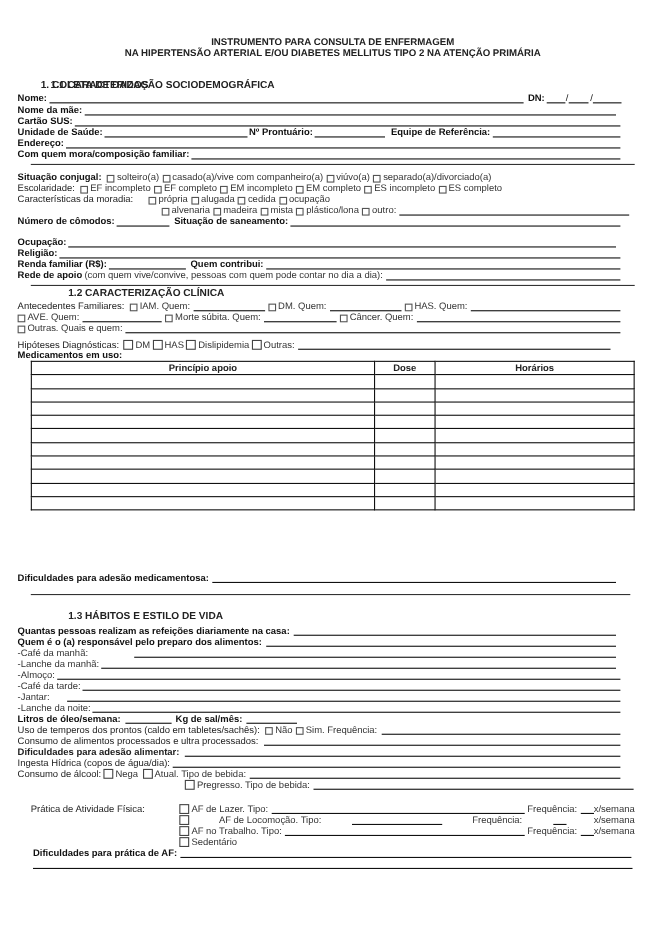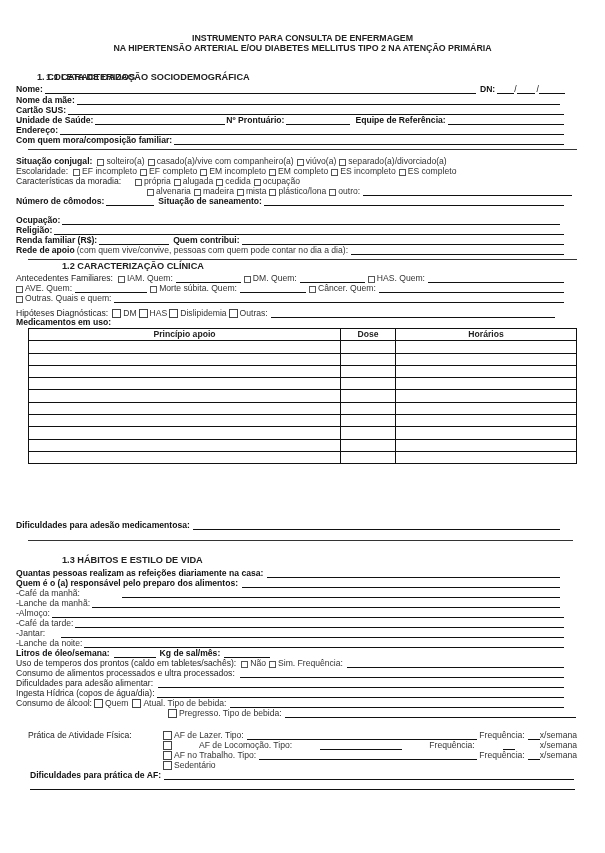--- a/index.html
+++ b/index.html
@@ -322,33 +322,33 @@
       <span class="opt">Não</span>
     <span class="cb"></span>
       <span class="opt" style="padding-right:4px;">Sim. Frequência:</span>
     <span class="line"></span>
   </div>
 
   <div class="row" style="top:667px;">
     <span class="lbl-n" style="color:#222; padding-right:5px;">Consumo de alimentos processados e ultra processados:</span>
     <span class="line"></span>
   </div>
-  <div class="row" style="top:677px;">
+  <div class="row" style="top:677px;font-weight:bold;">
     <span class="lbl-n" style="color:#222; padding-right:5px;">Dificuldades para adesão alimentar:</span>
     <span class="line"></span>
   </div>
   <div class="row" style="top:687px;">
     <span class="lbl-n" style="color:#222;">Ingesta Hídrica (copos de água/dia):</span>
     <span class="line"></span>
   </div>
 
   <div class="row" style="top:697px;">
     <span class="lbl-n" style="color:#222;">Consumo de álcool:</span>
     <span class="cbl" style="margin-left:0;"></span>
-      <span class="opt">Quem</span>
+      <span class="opt">Nega</span>
     <span class="cbl" style="margin-left:4px;"></span>
       <span class="opt" style="padding-right:3px;">Atual. Tipo de bebida:</span>
     <span class="line"></span>
   </div>
   <div class="row" style="top:707px; left:168px; width:409px;">
     <span class="cbl" style="margin-left:0;"></span>
       <span class="opt" style="padding-right:3px;">Pregresso. Tipo de bebida:</span>
     <span class="line"></span>
   </div>
 

